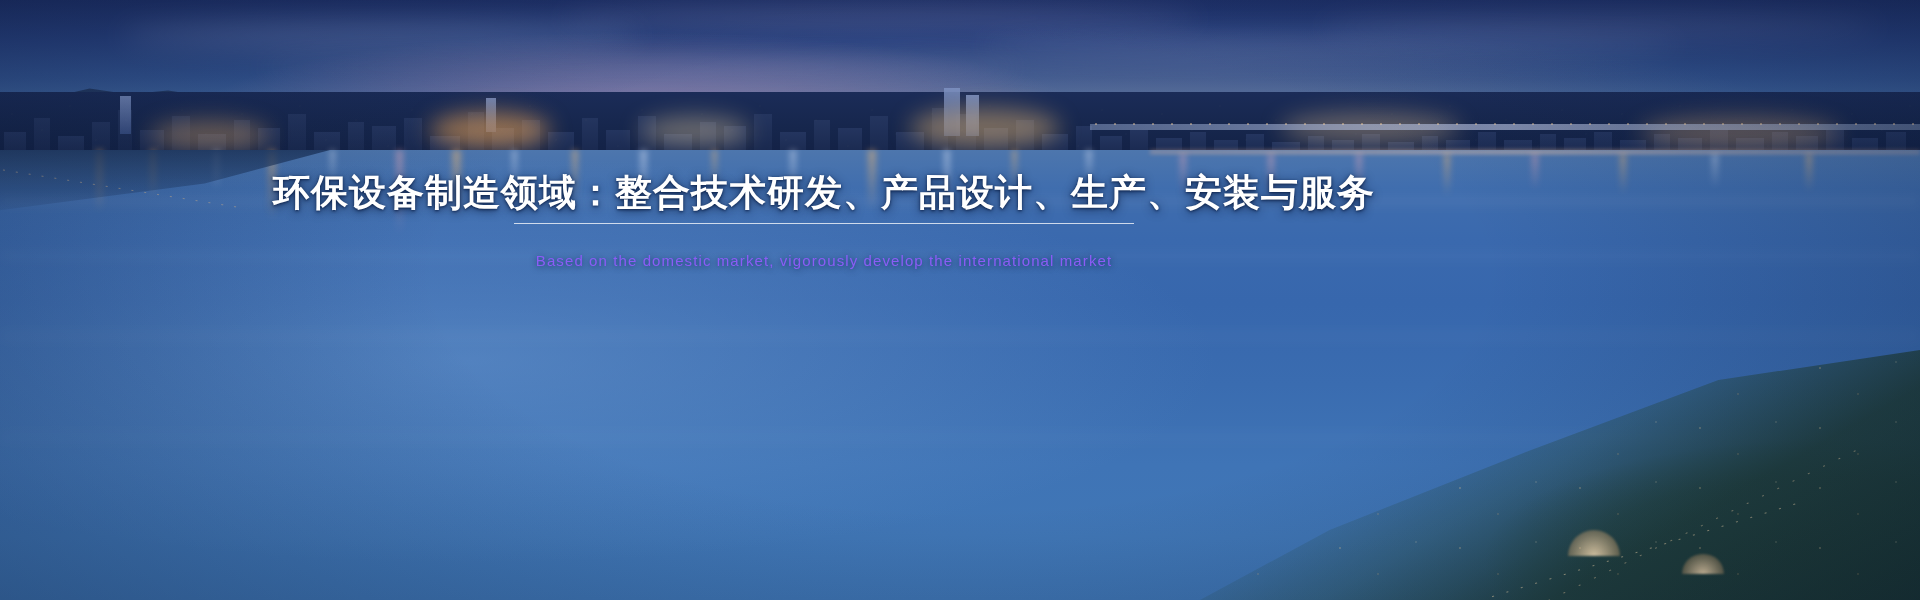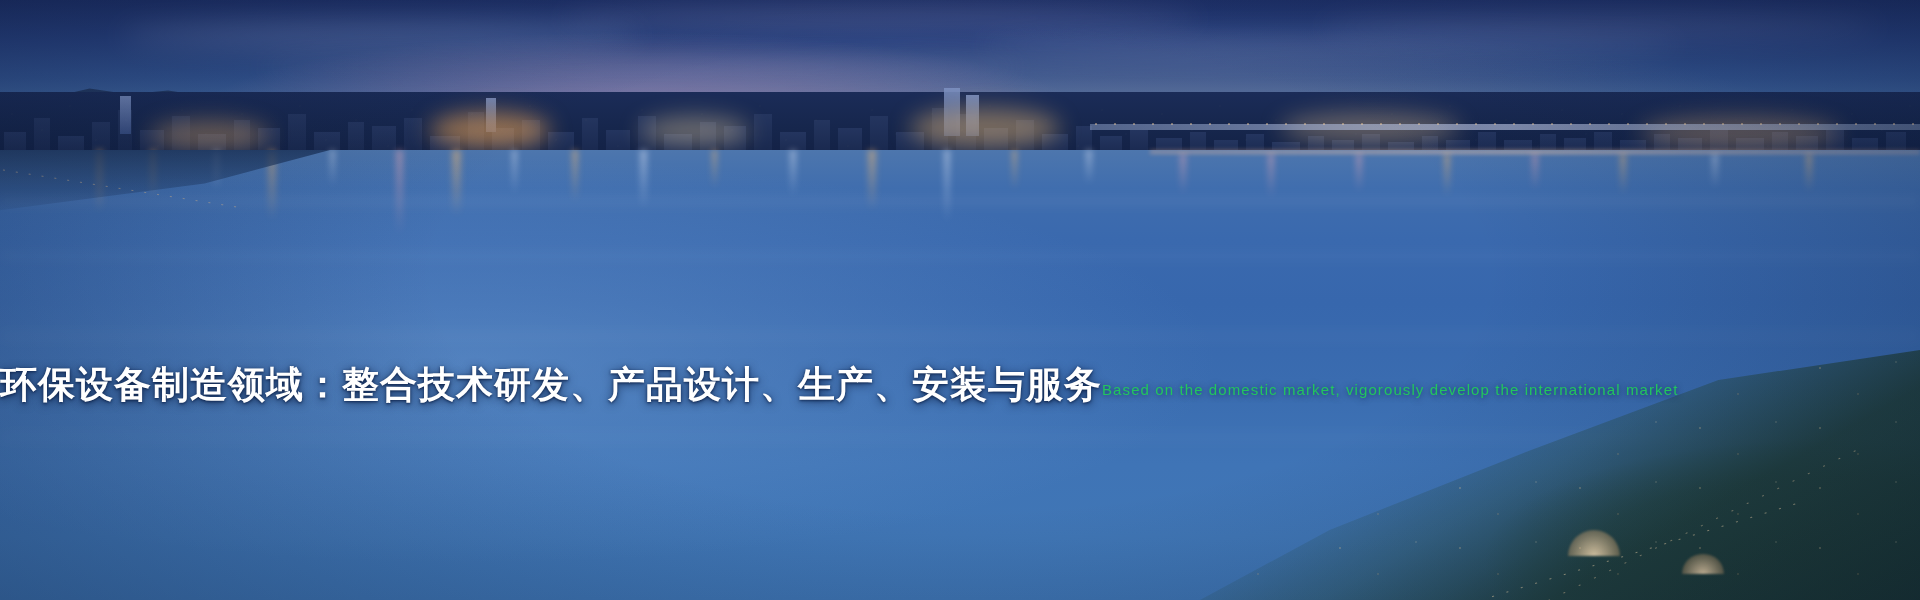--- a/index.html
+++ b/index.html
@@ -194,21 +194,21 @@
   }
   
   .vignette{
     position:absolute;inset:0;
     background:radial-gradient(ellipse 1250px 560px at 50% 46%, rgba(0,0,0,0) 42%, rgba(6,20,48,.32) 100%);
   }
 
   
   .content{
     position:absolute;left:0;top:0;width:1648px;height:600px;
-    display:flex;flex-direction:row;align-items:center;
+    display:flex;flex-direction:column;align-items:center;
     padding-top:170px;
   }
   .headline{
     font-size:37px;
     font-weight:bold;
     color:#ffffff;
     letter-spacing:1px;
     line-height:1.25;
     white-space:nowrap;
     text-shadow:0 2px 10px rgba(8,26,62,.75),0 1px 3px rgba(10,30,70,.9);
@@ -220,23 +220,23 @@
     letter-spacing:1.5px;
     white-space:nowrap;
     text-shadow:0 1px 6px rgba(8,26,62,.7);
   }
   .divider{
     margin-top:7px;
     width:620px;height:1px;
     background:rgba(255,255,255,.75);
   }
   .sub-en{
-    margin-top:8px;
+    margin-top:28px;
     font-size:15px;
-    color:#22c55e;
+    color:#8b5cf6;
     letter-spacing:1.1px;
     white-space:nowrap;
     text-shadow:0 1px 6px rgba(8,26,62,.7);
   }
 </style>
 </head>
 <body>
 
 <div class="banner">
 

